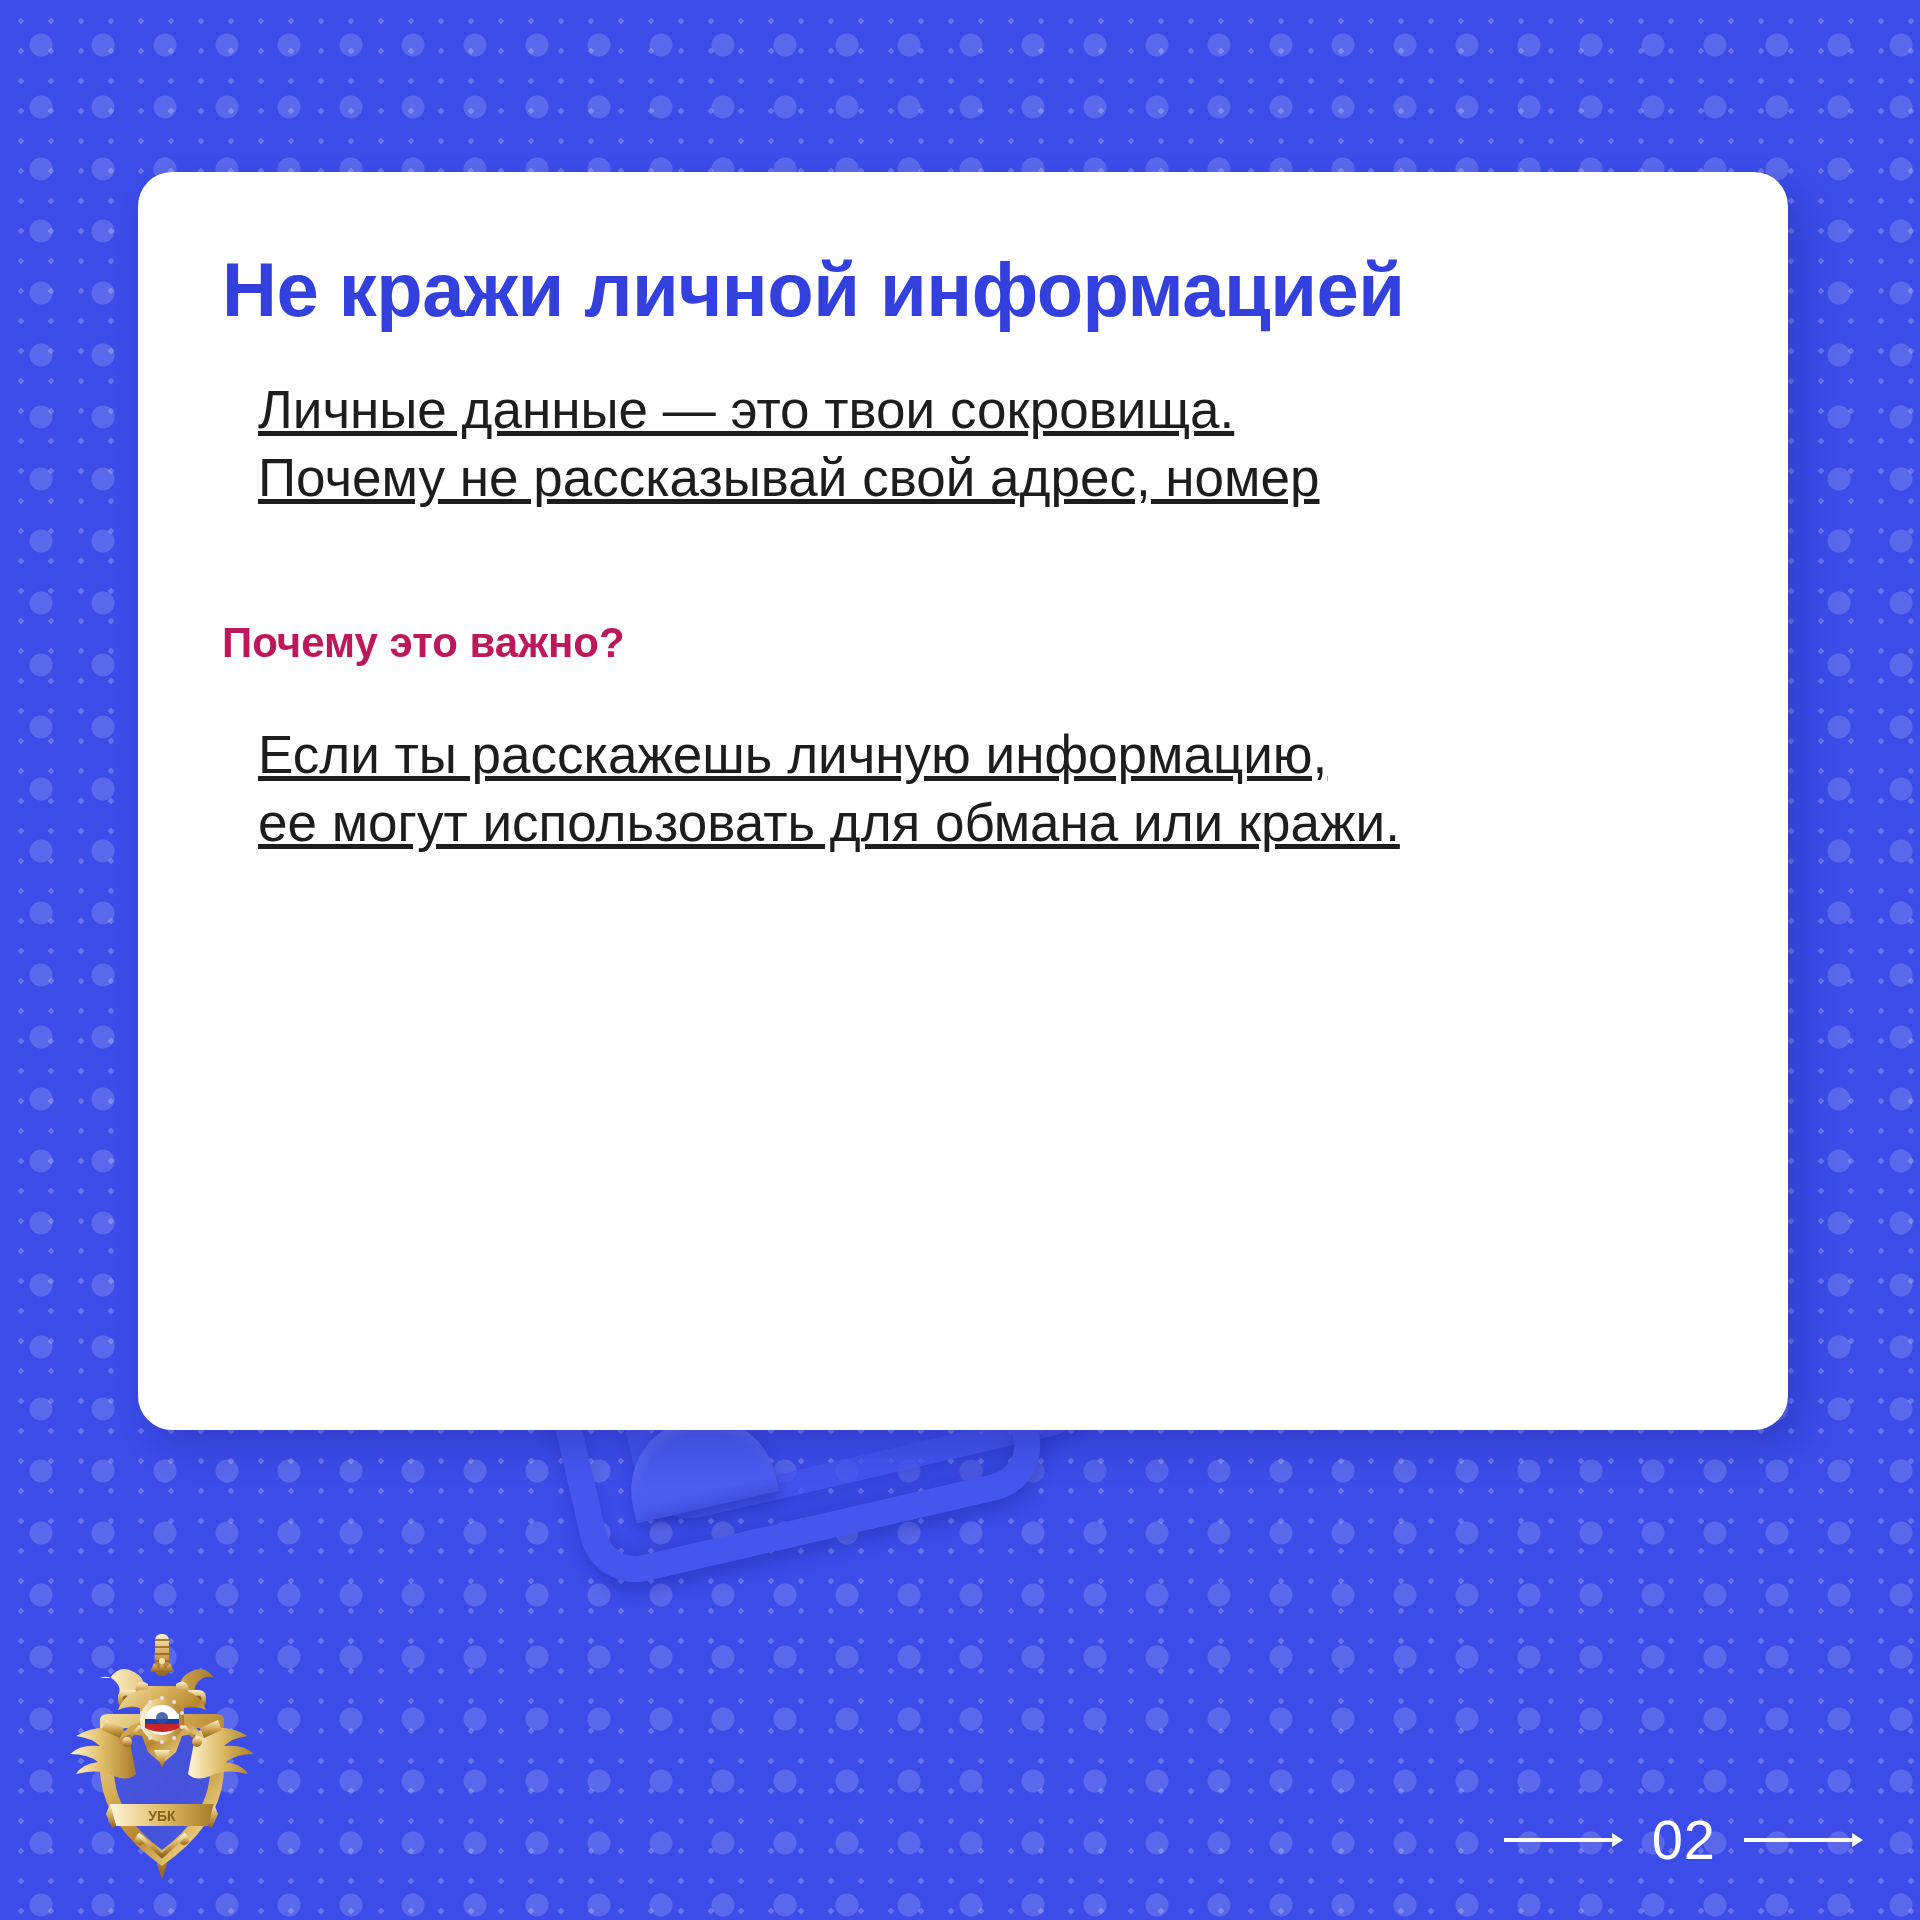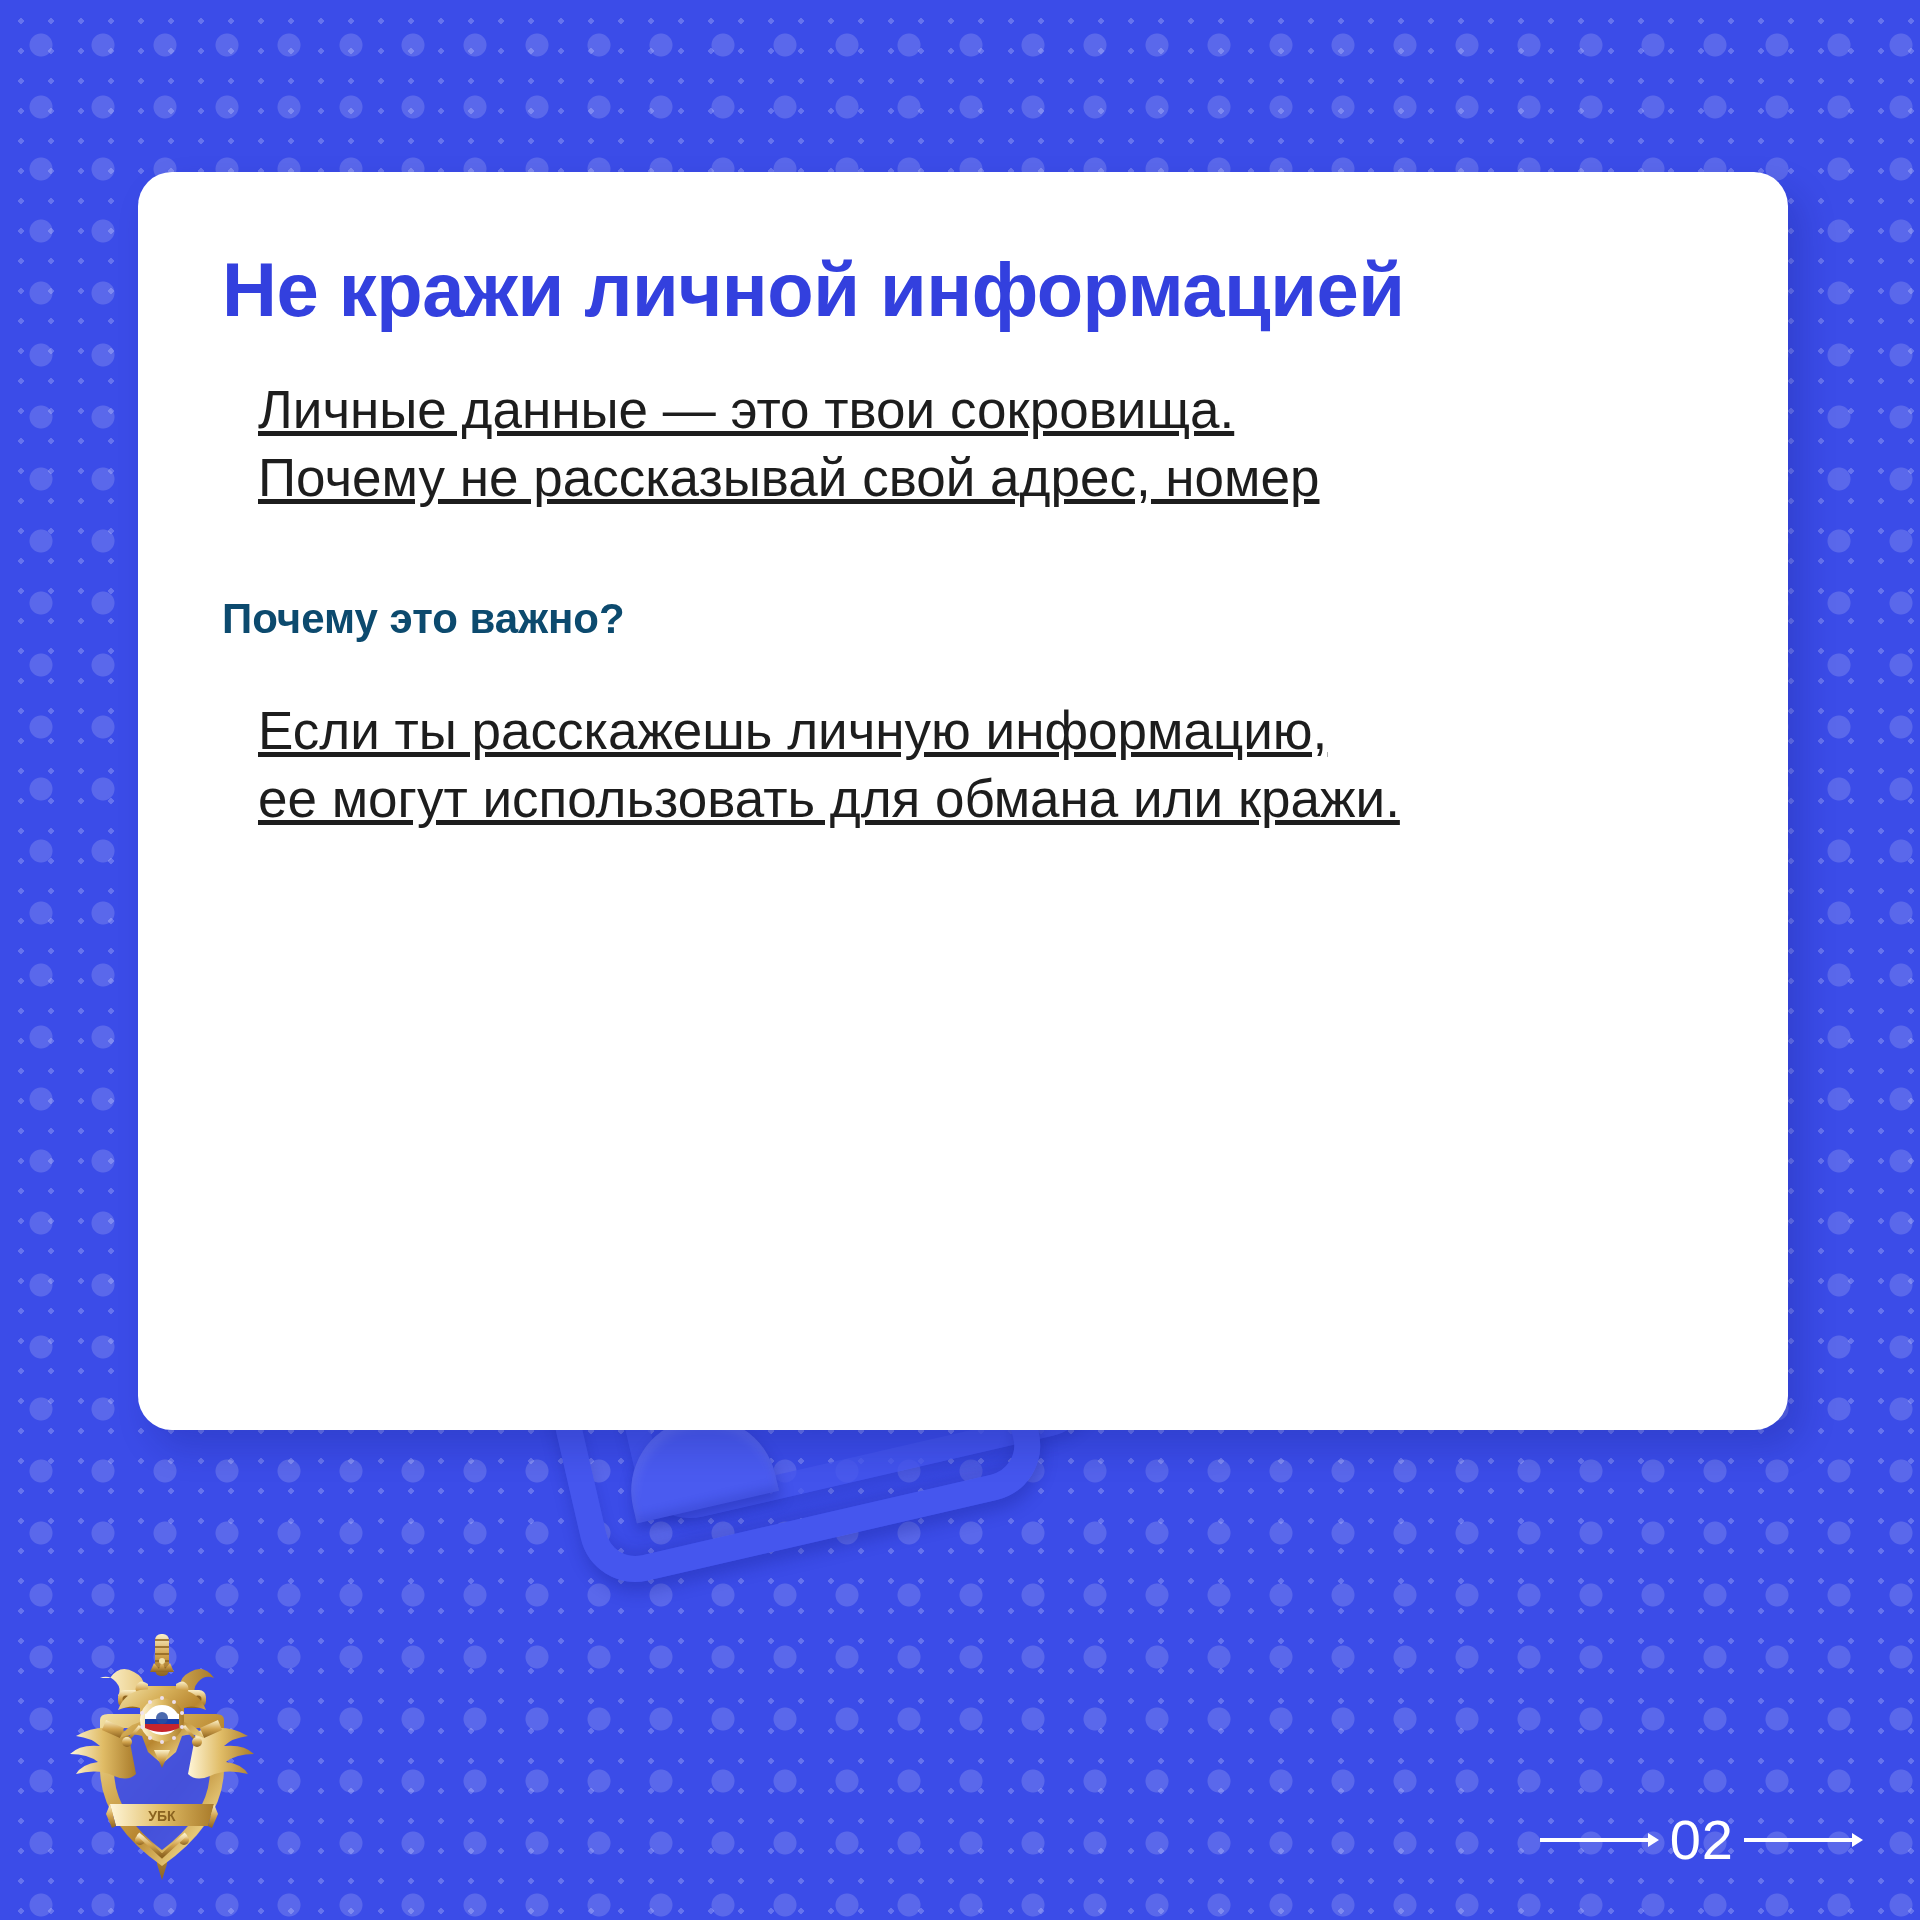--- a/index.html
+++ b/index.html
@@ -145,22 +145,22 @@
   .body-line {
     color: #1D1D1D;
     font-size: 53px;
     font-weight: 400;
     line-height: 1.28;
     white-space: nowrap;
     text-decoration: underline;
   }
 
   .subheading {
-    margin-top: 84px;
-    color: #0c4a6e;
+    margin-top: 108px;
+    color: #be185d;
     font-size: 42px;
     font-weight: 700;
     white-space: nowrap;
   }
 
   .body-block-2 {
     margin-top: 54px;
     padding-left: 36px;
   }
 
@@ -173,21 +173,21 @@
     height: 262px;
   }
 
   
   .pager {
     position: absolute;
     right: 56px;
     bottom: 52px;
     display: flex;
     align-items: center;
-    gap: 10px;
+    gap: 28px;
   }
   .pager-arrow { display: block; }
   .pager-num {
     color: #FFFFFF;
     font-size: 56px;
     font-weight: 400;
     line-height: 1;
     letter-spacing: 1px;
   }
 </style>

